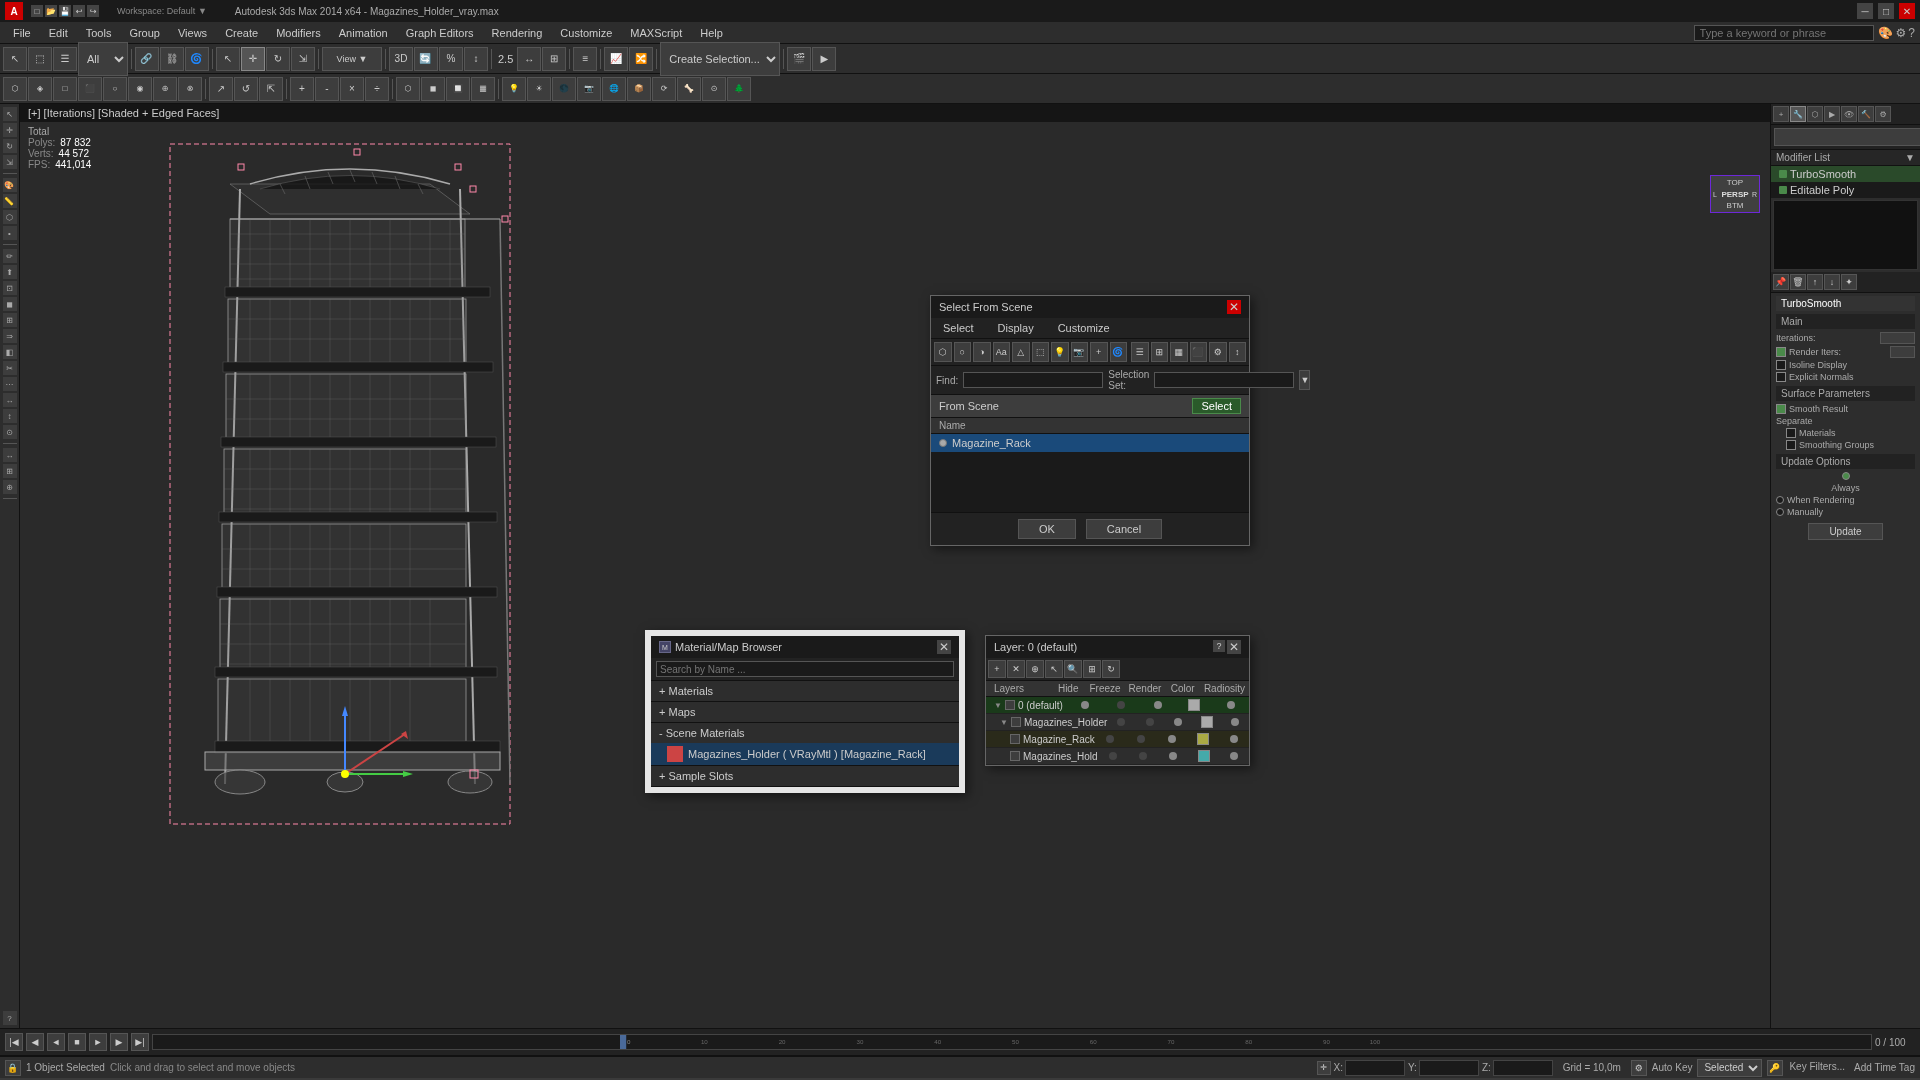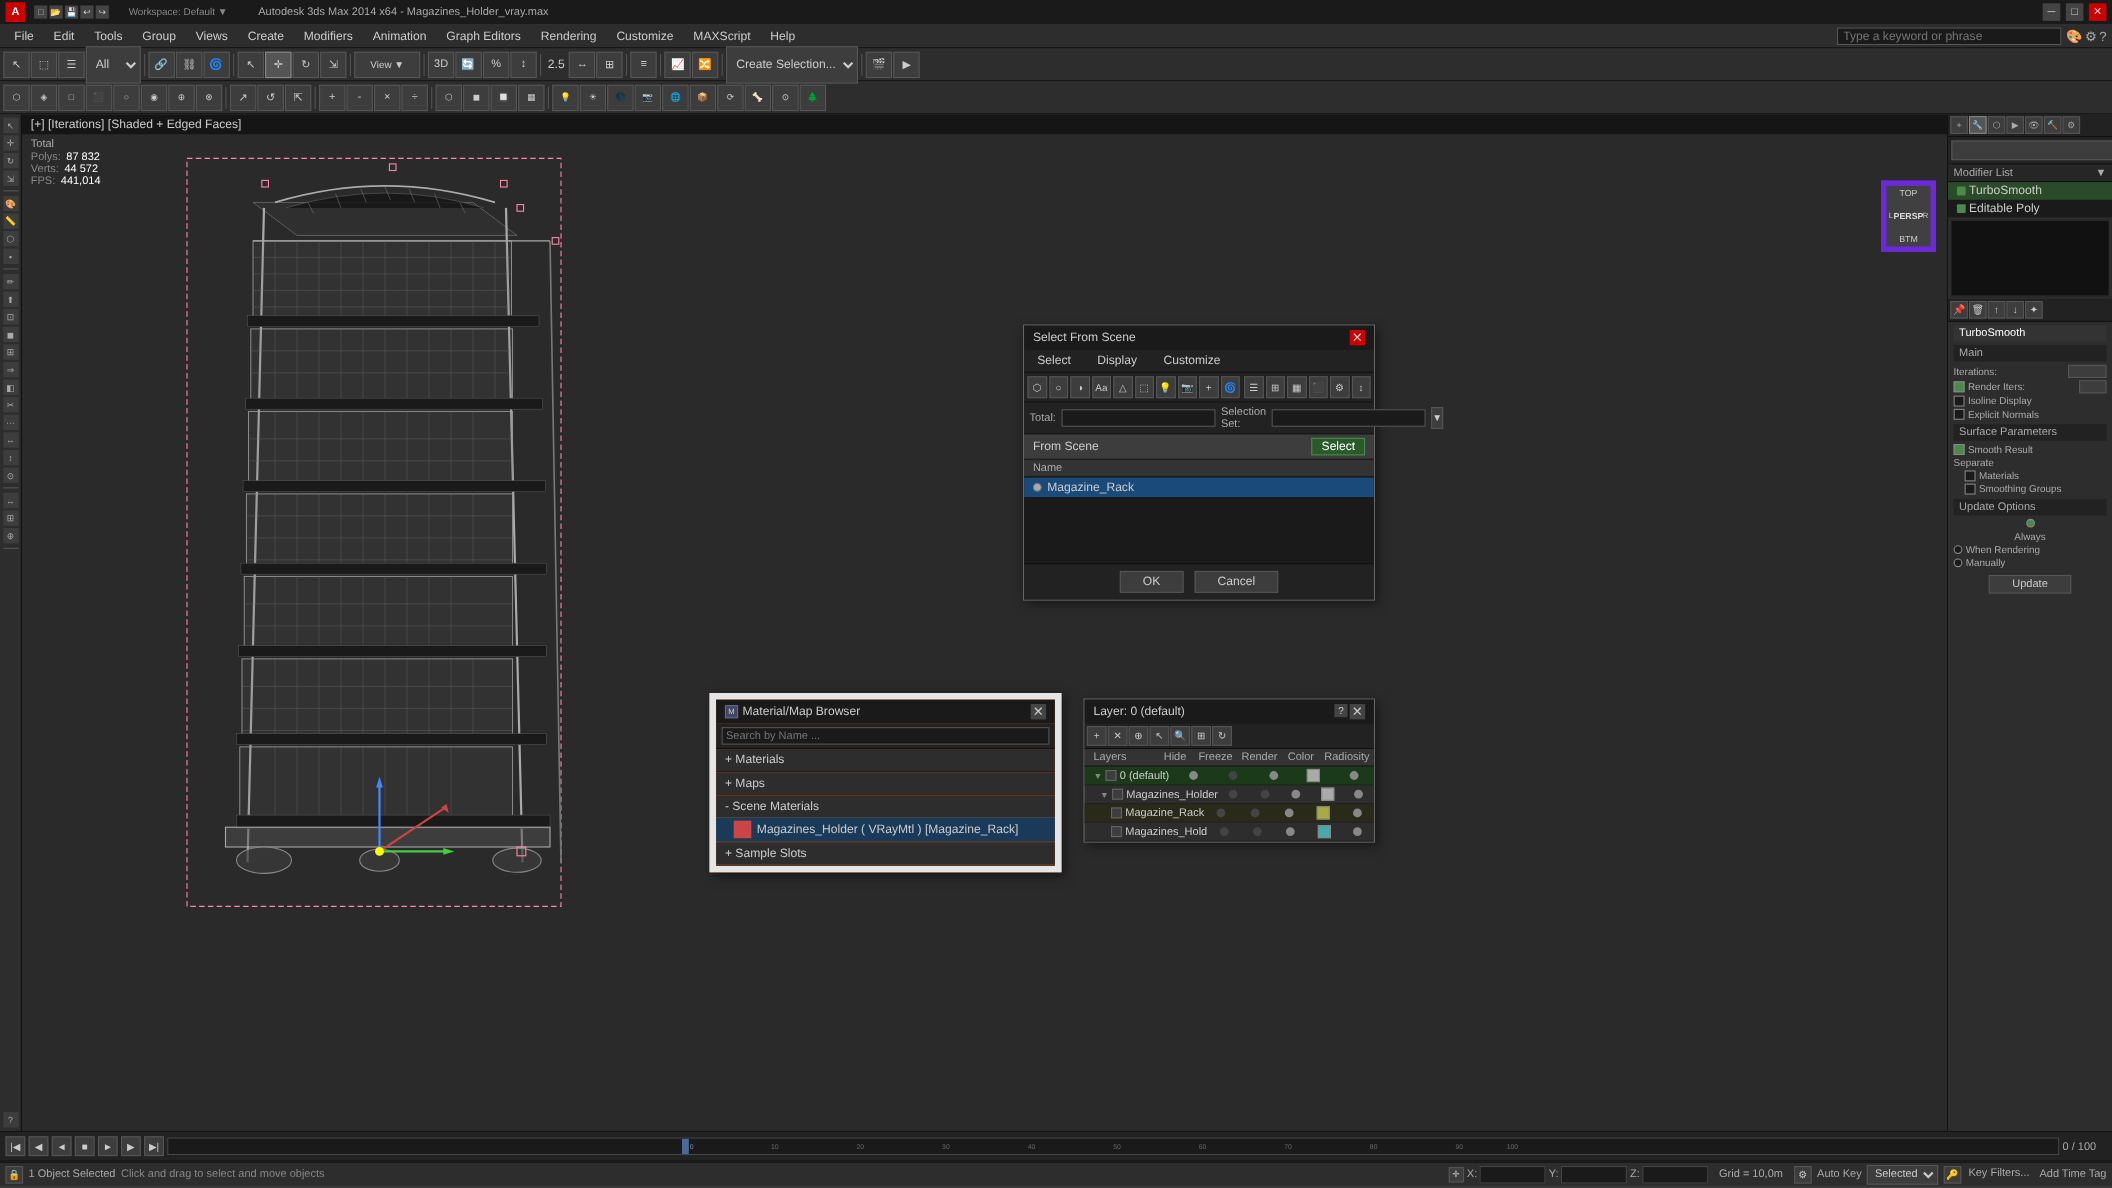--- a/index.html
+++ b/index.html
@@ -9,21 +9,21 @@
     #titlebar { width: 100%; height: 22px; background: #1a1a1a; display: flex; align-items: center; justify-content: space-between; padding: 0 5px; }
     #titlebar-left { display: flex; align-items: center; gap: 8px; }
     #titlebar-logo { width: 18px; height: 18px; background: #c00; display: flex; align-items: center; justify-content: center; color: white; font-weight: bold; font-size: 10px; }
     #titlebar-right { display: flex; gap: 5px; }
     .titlebar-btn { width: 16px; height: 16px; background: #444; display: flex; align-items: center; justify-content: center; cursor: pointer; font-size: 10px; color: #ccc; }
     .titlebar-btn.close { background: #c00; }
 
     
     #menubar { width: 100%; height: 22px; background: #2d2d2d; display: flex; align-items: center; padding: 0 5px; gap: 2px; border-bottom: 1px solid #111; }
     .menu-item { padding: 2px 8px; cursor: pointer; font-size: 11px; color: #ccc; }
-    #menubar-search { margin-left: auto; background: #1a1a1a; border: 1px solid #555; color: #ccc; padding: 1px 5px; width: 204px; font-size: 11px; }
+    #menubar-search { margin-left: auto; background: #1a1a1a; border: 1px solid #555; color: #ccc; padding: 1px 5px; width: 180px; font-size: 11px; }
 
     
     #toolbar { width: 100%; height: 30px; background: #2d2d2d; display: flex; align-items: center; padding: 0 3px; gap: 1px; border-bottom: 1px solid #111; }
     .toolbar-btn { width: 24px; height: 24px; background: #3d3d3d; border: 1px solid #555; display: flex; align-items: center; justify-content: center; cursor: pointer; font-size: 10px; color: #ccc; }
     .toolbar-sep { width: 1px; height: 20px; background: #555; margin: 0 2px; }
     .toolbar-dropdown { background: #3d3d3d; border: 1px solid #555; color: #ccc; height: 34px; font-size: 11px; padding: 0 4px; }
 
     
     #toolbar2 { width: 100%; height: 30px; background: #2d2d2d; display: flex; align-items: center; padding: 0 3px; gap: 1px; border-bottom: 1px solid #111; }
 
@@ -98,21 +98,21 @@
 
     
     #timeline-area { height: 30px; background: #222; display: flex; align-items: center; padding: 0 5px; gap: 3px; border-top: 1px solid #111; }
     #timeline-bar { flex: 1; background: #1a1a1a; height: 16px; border: 1px solid #444; position: relative; overflow: hidden; }
     .tl-btn { width: 18px; height: 18px; background: #3d3d3d; border: 1px solid #555; display: flex; align-items: center; justify-content: center; font-size: 9px; color: #ccc; cursor: pointer; }
 
     
     #vp-svg { position: absolute; top: 50px; left: 100px; }
 
     
-    #navcube { position: absolute; top: 60px; right: 10px; width: 50px; height: 65px; background: rgba(80,80,80,0.6); border: 5px solid #6d28d9; display: flex; align-items: center; justify-content: center; }
+    #navcube { position: absolute; top: 71px; right: 10px; width: 50px; height: 38px; background: rgba(80,80,80,0.6); border: 1px solid #6d28d9; display: flex; align-items: center; justify-content: center; }
 
     
     #sfs-scroll { max-height: 100px; overflow-y: auto; background: #1a1a1a; }
     #sfs-empty { height: 60px; background: #1a1a1a; }
 
     .checkbox-styled { width: 10px; height: 10px; border: 1px solid #888; background: #1a1a1a; display: inline-block; }
     .checkbox-styled.checked { background: #4a8a4a; }
   </style>
 </head>
 <body>
@@ -675,21 +675,21 @@
       <div style="flex:1;"></div>
       <div class="sfs-tool">☰</div>
       <div class="sfs-tool">⊞</div>
       <div class="sfs-tool">▦</div>
       <div class="sfs-tool">⬛</div>
       <div class="sfs-tool">⚙</div>
       <div class="sfs-tool">↕</div>
     </div>
 
     <div id="sfs-search">
-      <span class="sfs-search-label">Total:</span>
+      <span class="sfs-search-label">Find:</span>
       <input type="text" class="sfs-search-input" style="">
       <span class="sfs-search-label">Selection Set:</span>
       <input type="text" class="sfs-search-input" style="">
       <div class="sfs-tool">▼</div>
     </div>
 
     <div style="background:#3d3d3d;padding:3px 8px;font-size:11px;color:#ccc;display:flex;align-items:center;justify-content:space-between;border-bottom:1px solid #111;">
       <span>From Scene</span>
       <button style="background:#2a5a2a;border:1px solid #4a8a4a;color:#fff;padding:1px 8px;font-size:11px;cursor:pointer;">Select</button>
     </div>

